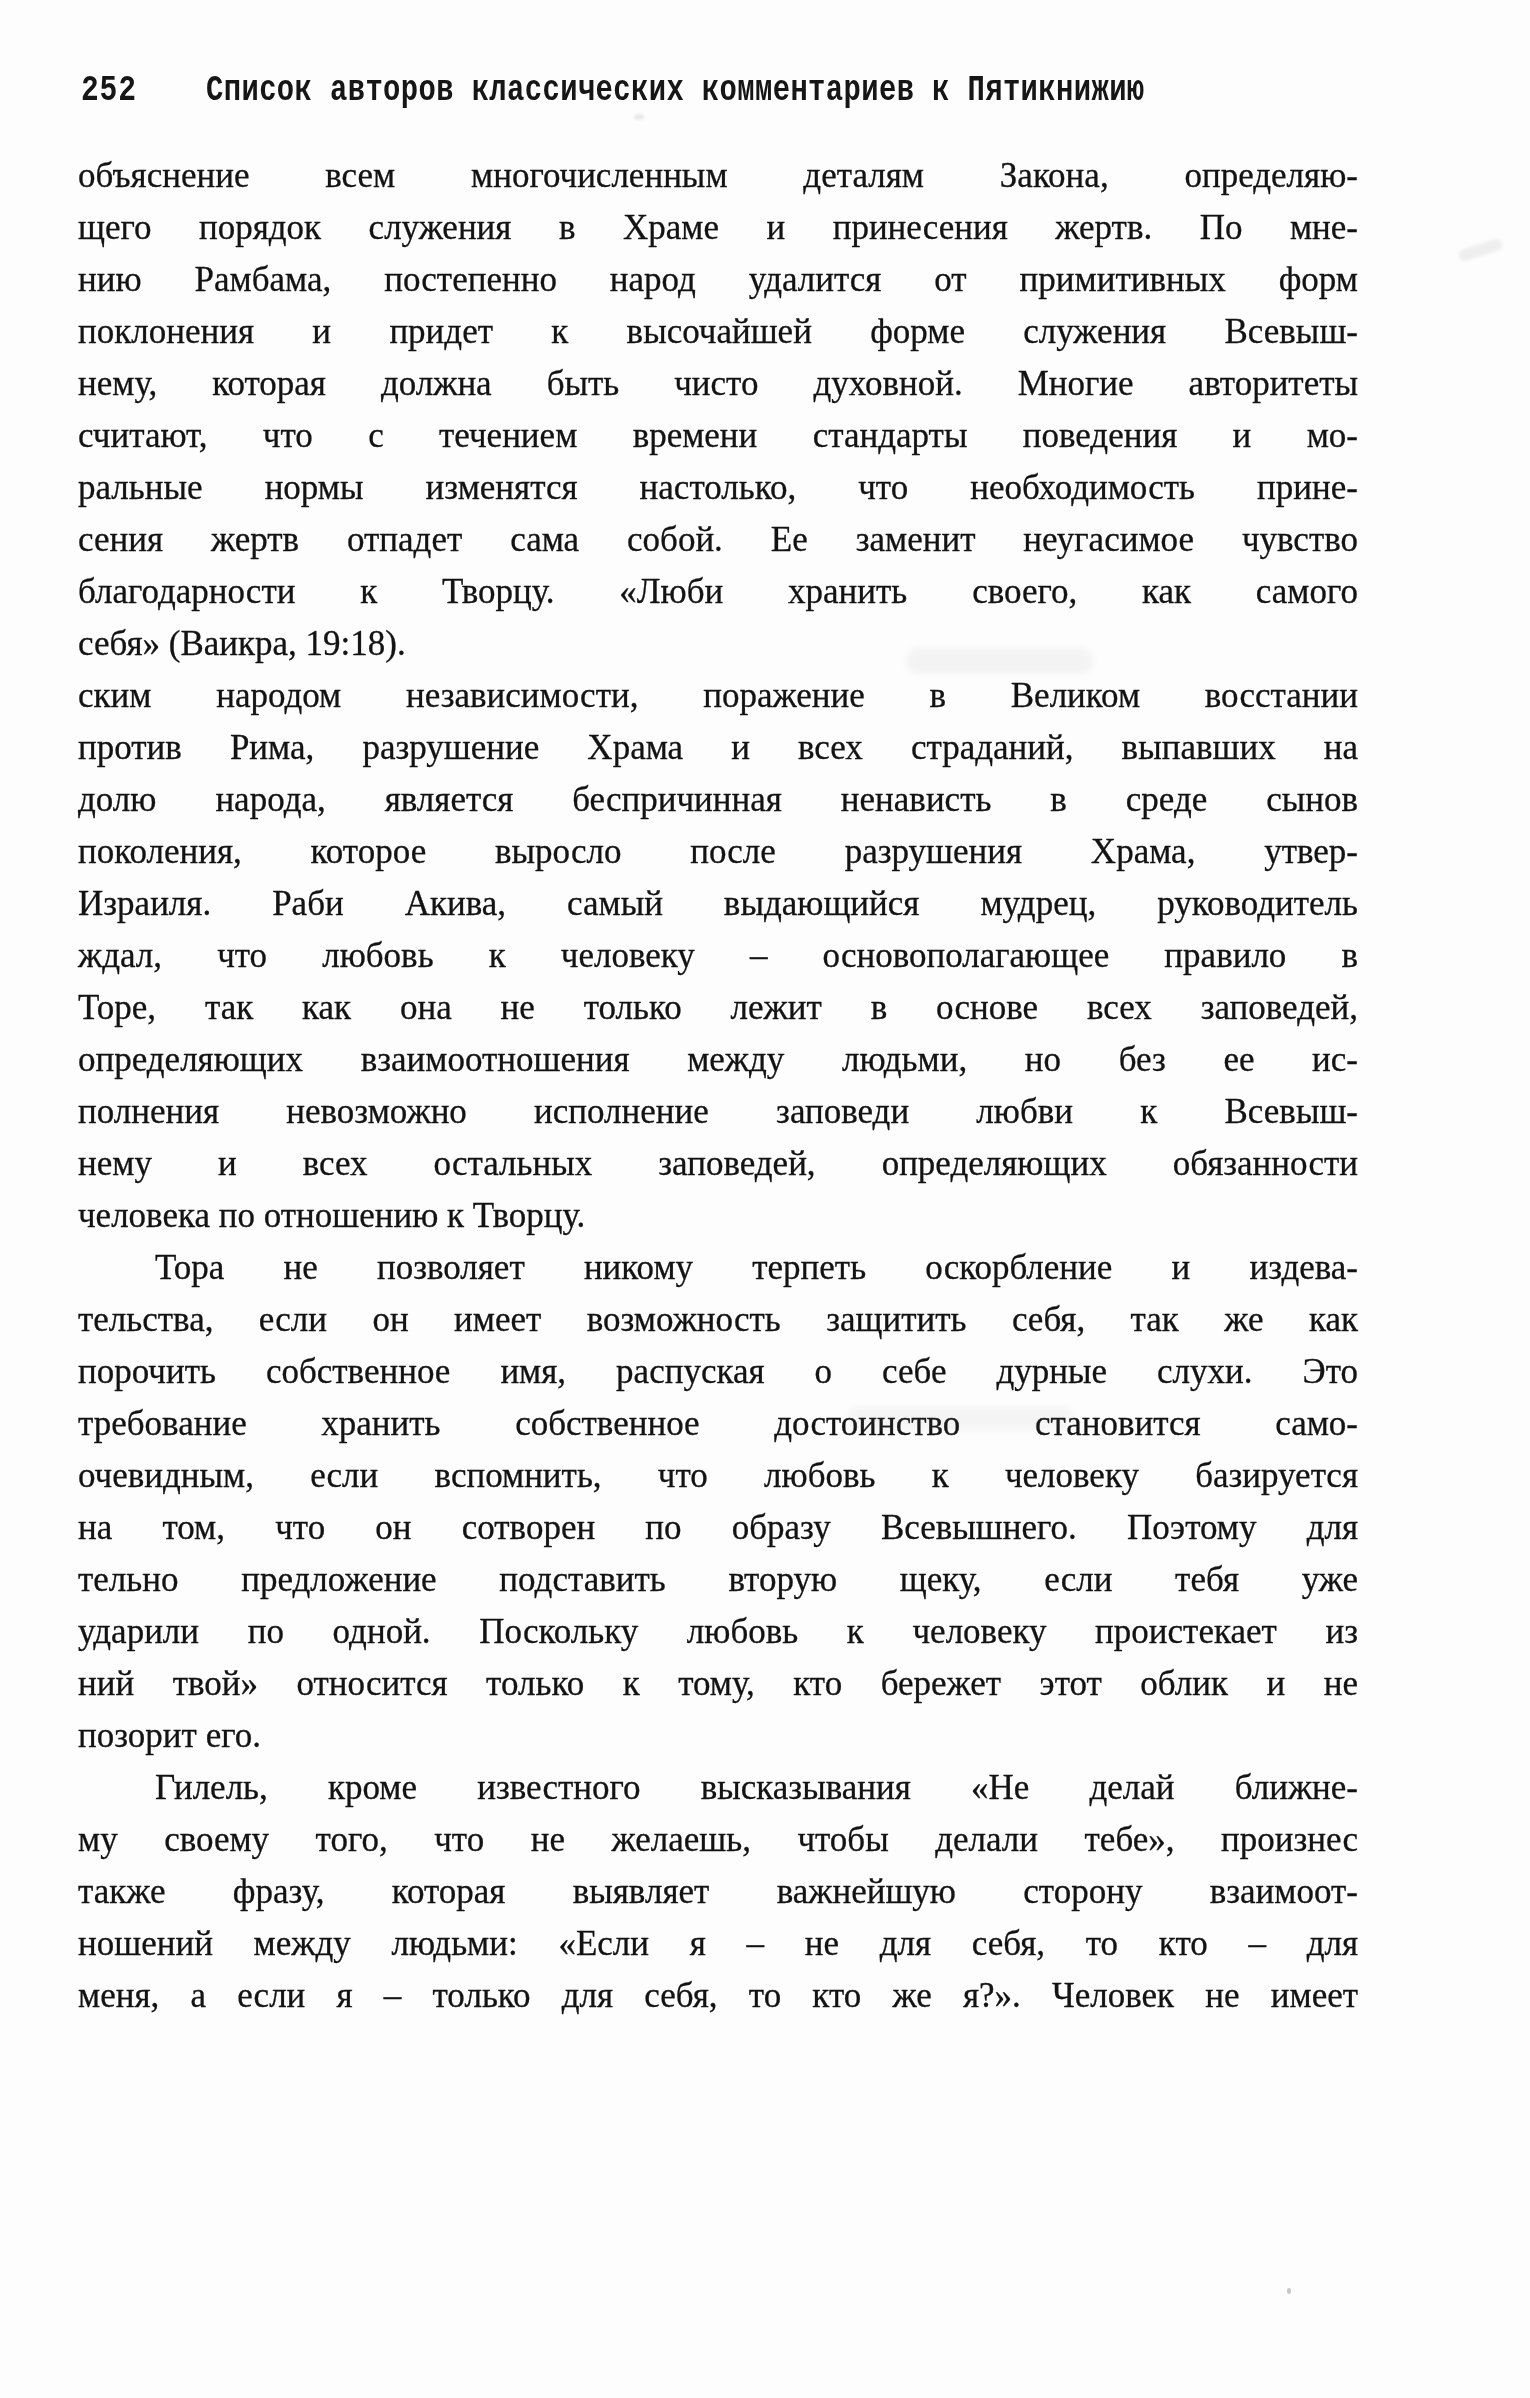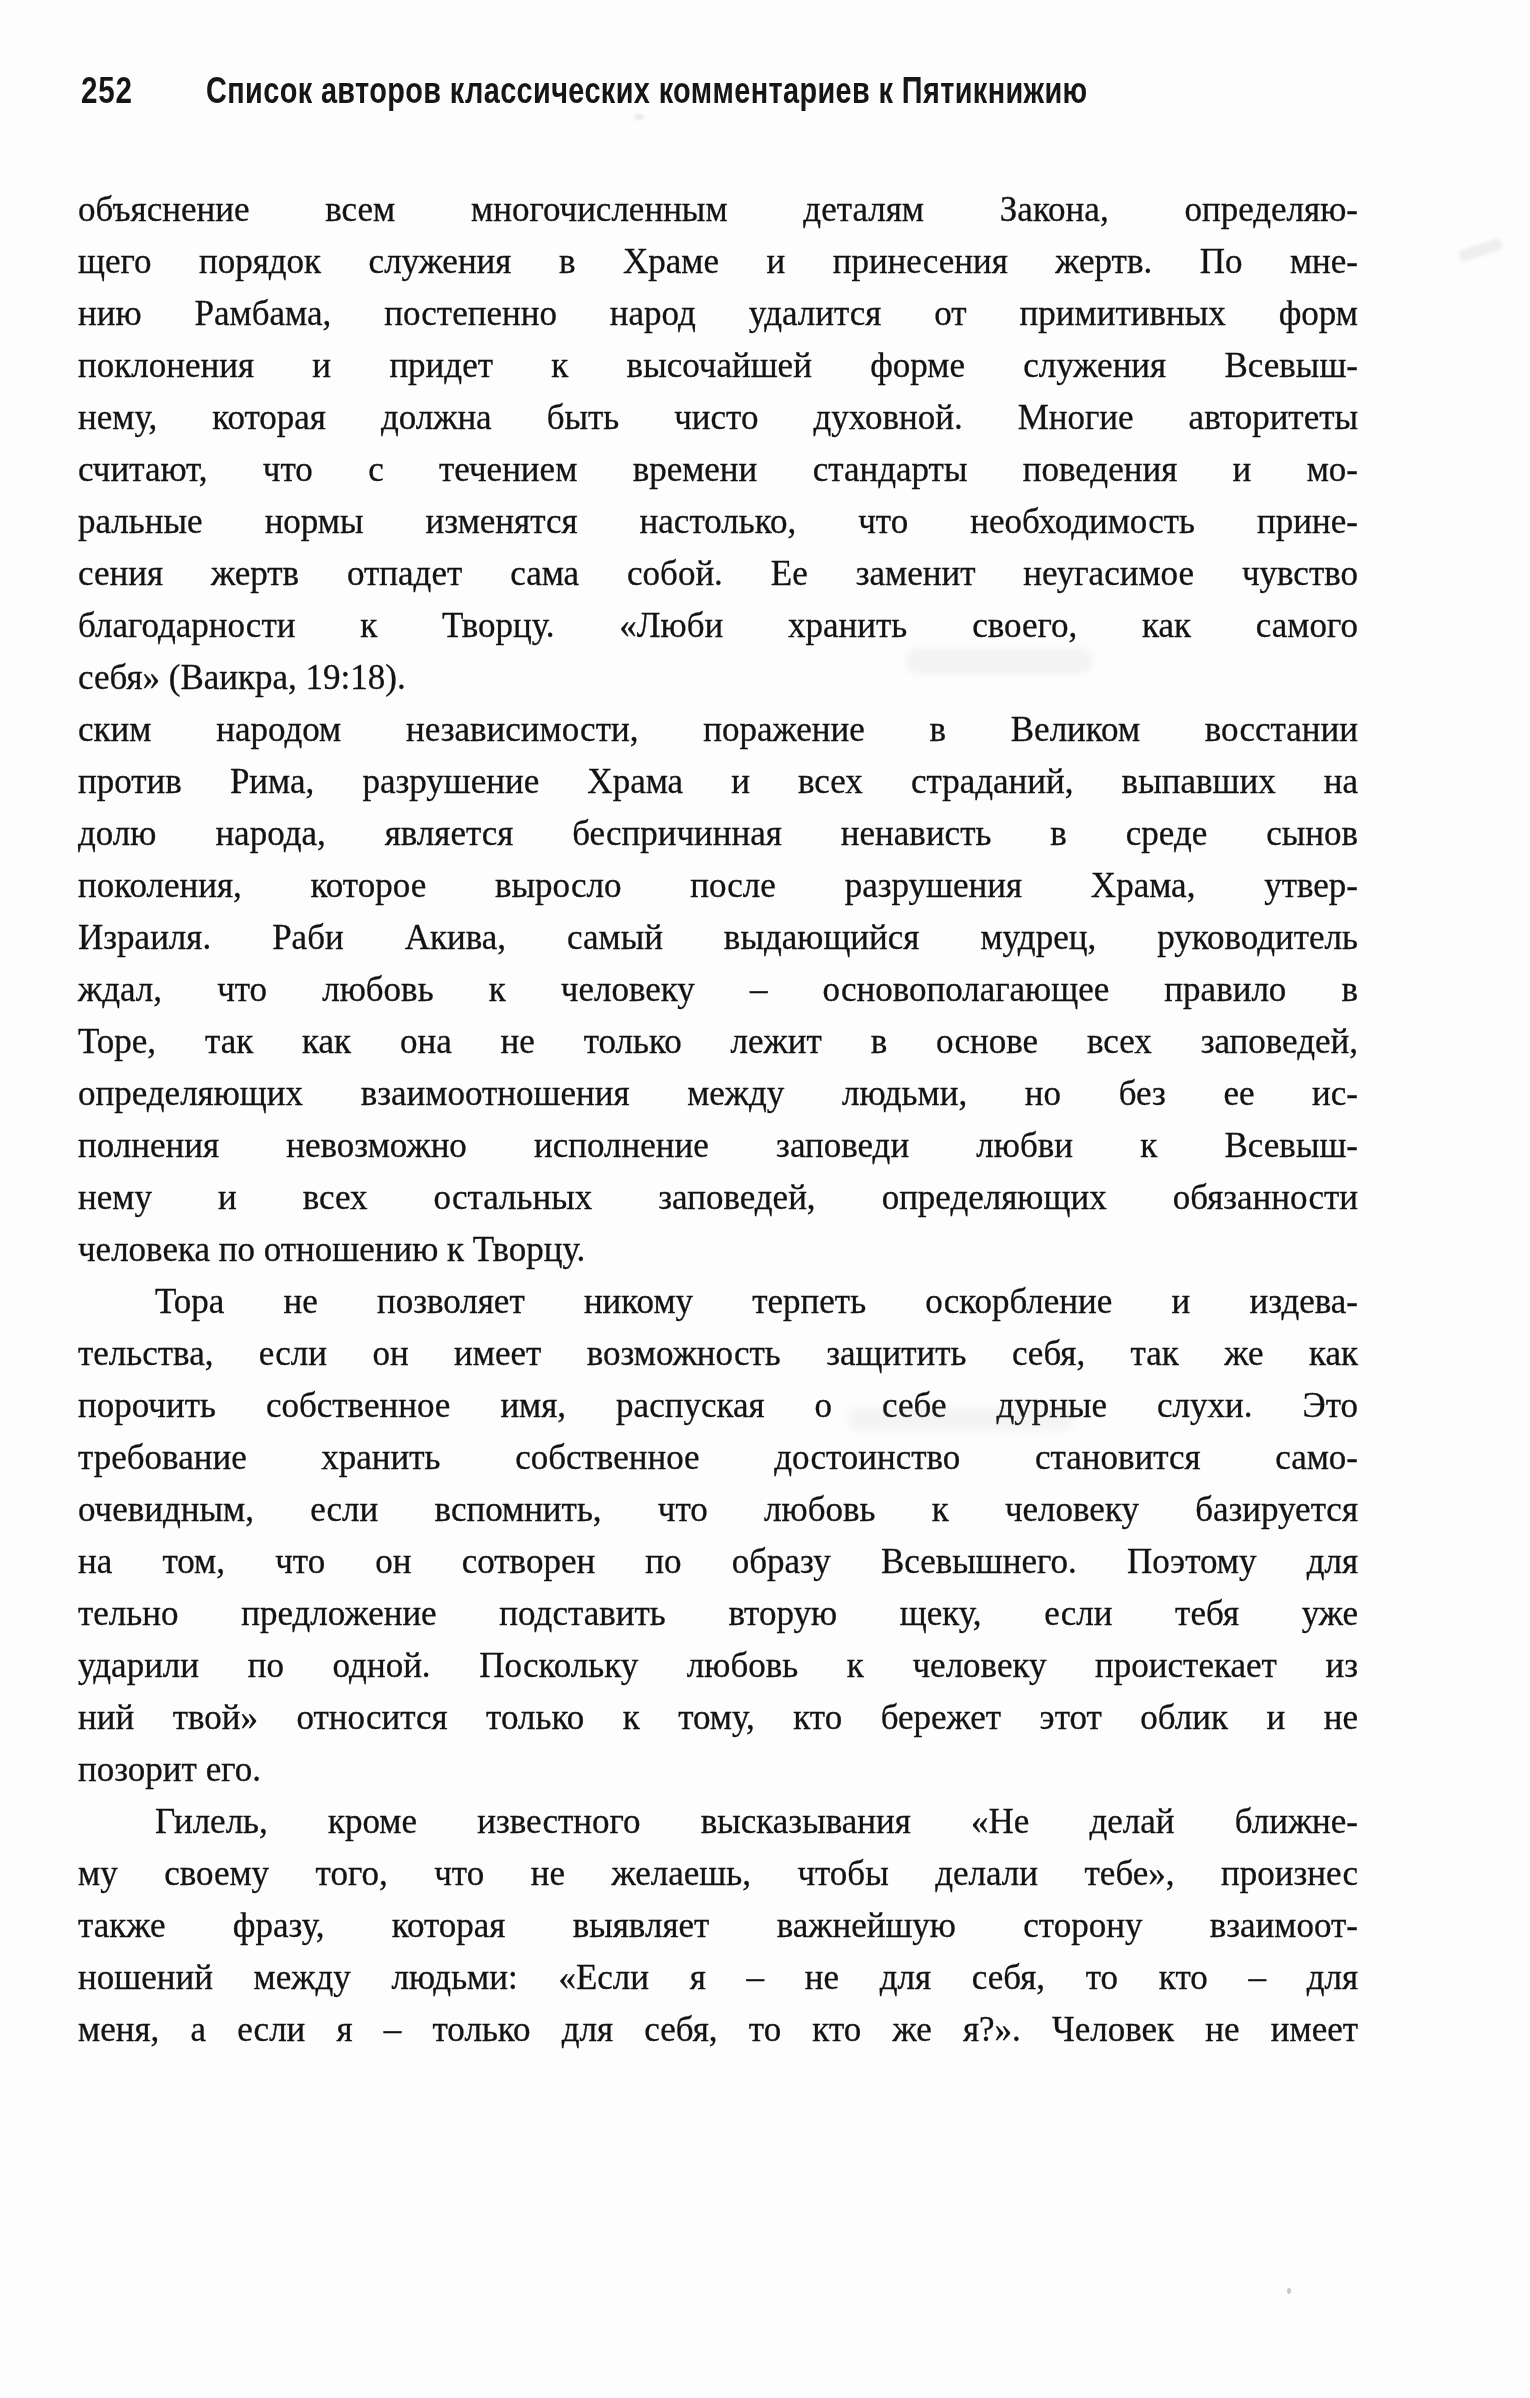--- a/index.html
+++ b/index.html
@@ -15,21 +15,21 @@
     overflow: hidden;
   }
 
   
   .header {
     position: absolute;
     top: 72px;
     left: 0;
     height: 39px;
     width: 100%;
-    font-family: Liberation Sans, sans-serif;
+    font-family: Liberation Mono, monospace;
     font-weight: 700;
     font-size: 37px;
     line-height: 37px;
     color: #161616;
   }
   .page-num {
     position: absolute;
     left: 81px;
     top: 0;
     transform: scaleX(0.80);
@@ -49,21 +49,20 @@
   
   .page-text {
     position: absolute;
     left: 78px;
     top: 150px;
     width: 1280px;
     font-family: "Liberation Serif", "DejaVu Serif", serif;
     font-size: 35px;
     line-height: 52px;
     color: #131313;
-    margin-top: 34px;
     -webkit-text-stroke: 0.3px #131313;
   }
   .line {
     text-align: justify;
     text-align-last: justify;
     text-justify: inter-word;
     white-space: normal;
   }
   .line.end { text-align-last: left; }
   .line.indent { text-indent: 77px; }

